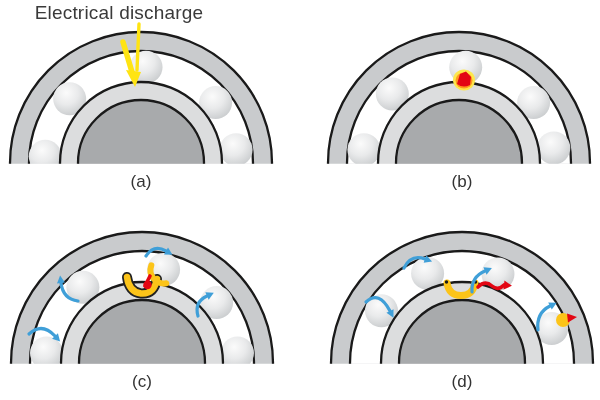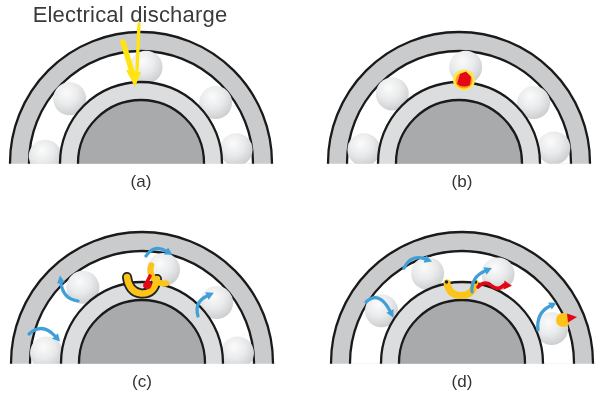--- a/index.html
+++ b/index.html
@@ -14,22 +14,22 @@
   .panel svg{position:absolute;left:0;top:0;}
   #panel-a{left:0;top:0;}
   #panel-b{left:300px;top:0;}
   #panel-c{left:0;top:200px;}
   #panel-d{left:300px;top:200px;}
   .caption{
     position:absolute;top:172px;width:80px;
     text-align:center;font-size:17px;color:#333333;
   }
   #figure-title{
-    position:absolute;left:28px;top:2px;width:204px;
-    text-align:center;font-size:22px;color:#3a3a3a;
+    position:absolute;left:17px;top:2px;width:204px;
+    text-align:center;font-size:19px;color:#3a3a3a;
     letter-spacing:0.2px;
   }
 </style>
 </head>
 <body>
 
 <div id="canvas">
   <div id="figure-title">Electrical discharge</div>
 
   <div class="panel" id="panel-a">

